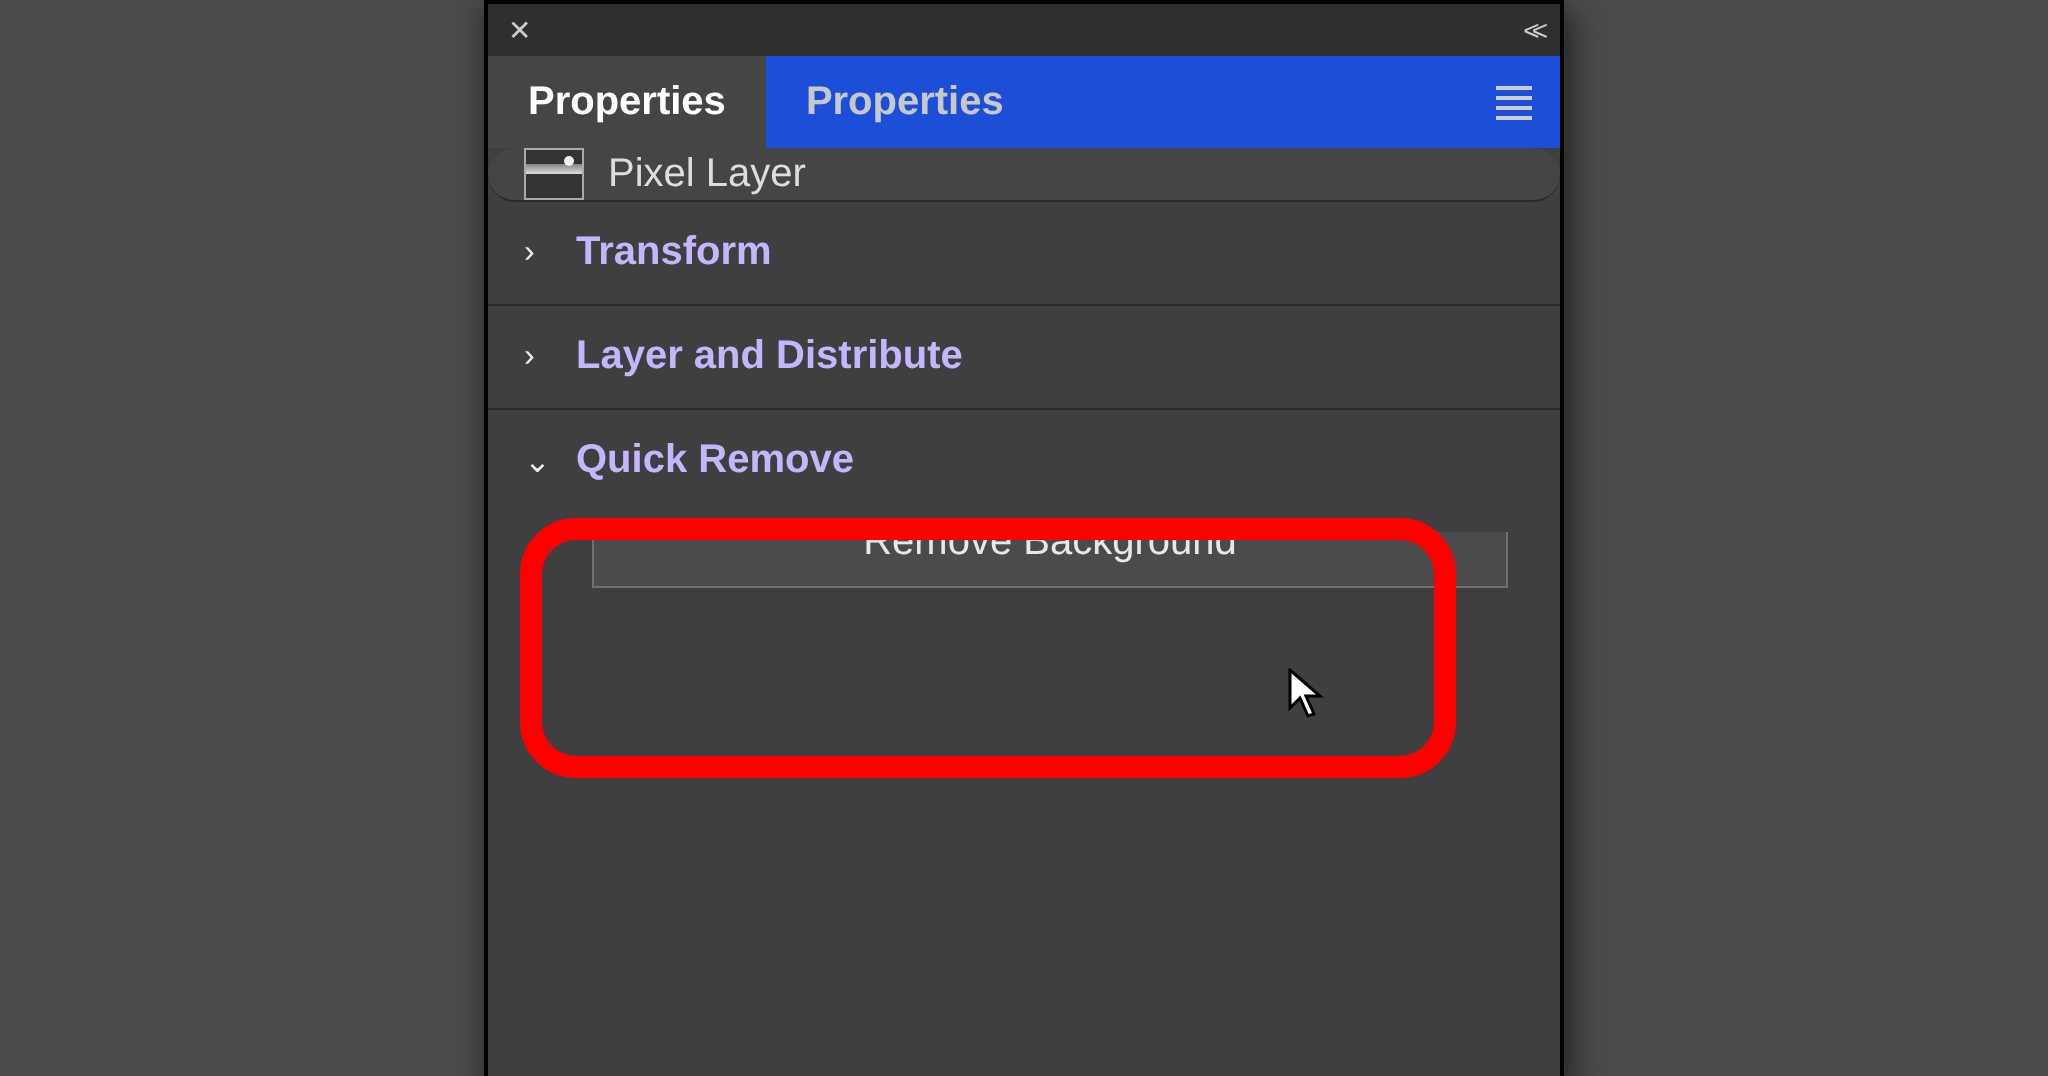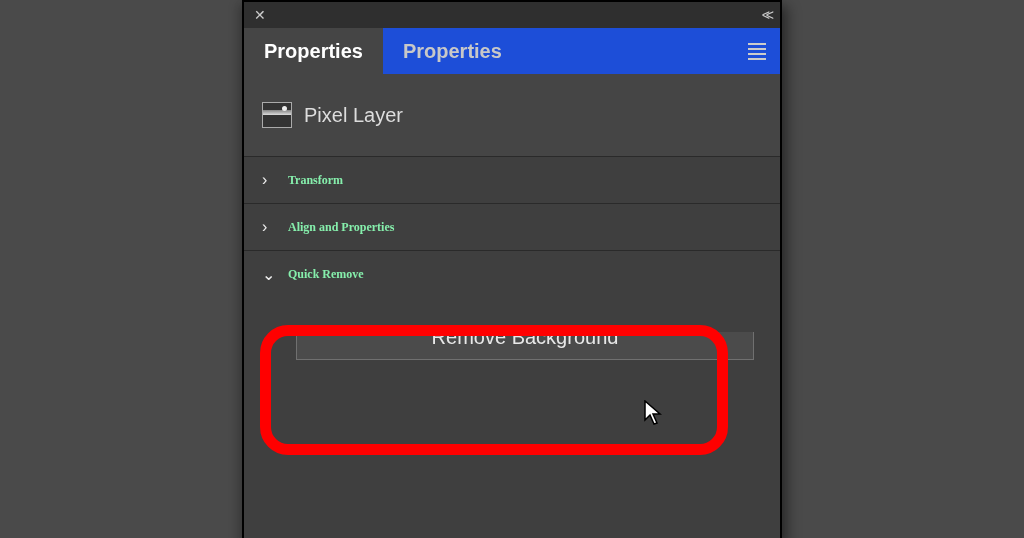--- a/index.html
+++ b/index.html
@@ -67,23 +67,24 @@
       display: flex; flex-direction: column; gap: 3px;
       cursor: pointer;
     }
     .hamburger span {
       width: 18px; height: 2px; background: #ccc;
     }
     .layer-row {
       display: flex;
       align-items: center;
       gap: 12px;
-      padding: 28px 18px;
+      padding: 0 18px;
       background: #454545;
       border-bottom: 1px solid #2a2a2a;
+      border-radius: 17px;
     }
     .layer-icon {
       width: 30px; height: 26px;
       border: 1px solid #aaa;
       background: linear-gradient(to top, #333 50%, #ddd 50%, #888 70%, #333 70%);
       position: relative;
     }
     .layer-icon::after {
       content: "";
       position: absolute; top: 3px; right: 4px;
@@ -92,30 +93,29 @@
     .layer-label {
       color: #ddd; font-size: 20px;
     }
     .section {
       display: flex; align-items: center; gap: 10px;
       padding: 14px 18px;
       border-bottom: 1px solid #2a2a2a;
       cursor: pointer;
     }
     .section-label {
-      color: #86efac; font-weight: 700; font-size: 12px; font-family: Liberation Serif, serif;
+      color: #c4b5fd; font-weight: 700; font-size: 20px;
     }
     .chevron {
       color: #eee; font-size: 16px; width: 16px;
     }
     .actions {
       padding: 10px 26px 12px 52px;
       display: flex; flex-direction: column; gap: 18px;
       position: relative;
-      margin-top: 24px;
     }
     .action-btn {
       height: 46px;
       background: #4b4b4b;
       border: 1px solid #707070;
       color: #e8e8e8;
       font-size: 20px;
       display: flex;
       align-items: center;
       justify-content: center;
@@ -172,21 +172,21 @@
     <div class="layer-label">Pixel Layer</div>
   </div>
 
   <div class="section">
     <span class="chevron">›</span>
     <span class="section-label">Transform</span>
   </div>
 
   <div class="section">
     <span class="chevron">›</span>
-    <span class="section-label">Align and Properties</span>
+    <span class="section-label">Layer and Distribute</span>
   </div>
 
   <div class="section" style="border-bottom:none;">
     <span class="chevron">⌄</span>
     <span class="section-label">Quick Remove</span>
   </div>
 
   <div class="actions">
     <div class="remove-btn-clip">
       <div class="action-btn">

